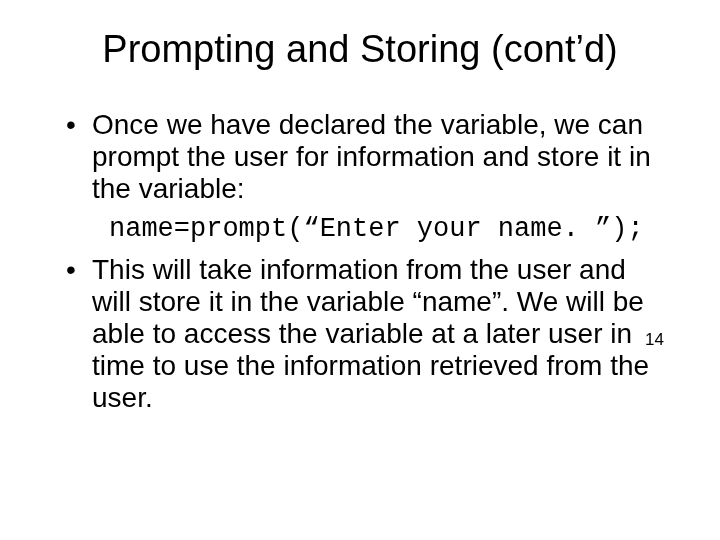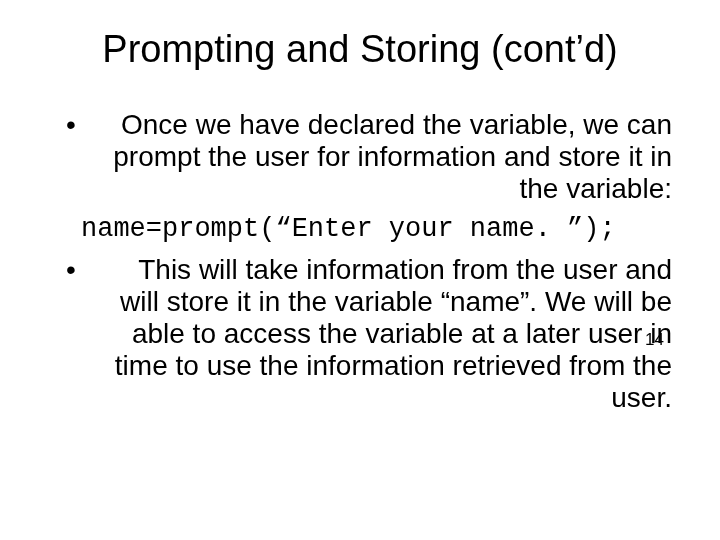--- a/index.html
+++ b/index.html
@@ -29,33 +29,32 @@
     list-style: none;
     margin: 0;
     padding: 0 0 0 12px;
   }
   ul.body > li {
     position: relative;
     padding-left: 32px;
     font-size: 28px;
     line-height: 1.15;
     margin-bottom: 8px;
-    text-align: right;
   }
   ul.body > li::before {
     content: "•";
     position: absolute;
     left: 6px;
     top: 0;
     font-size: 28px;
   }
   .code {
     font-family: "Courier New", Courier, monospace;
     font-size: 27px;
-    margin: 4px 0 10px 33px;
+    margin: 4px 0 10px 61px;
     white-space: pre;
   }
   .pagenum {
     position: absolute;
     right: 56px;
     bottom: 42px;
     font-size: 17px;
   }
 </style>
 </head>

